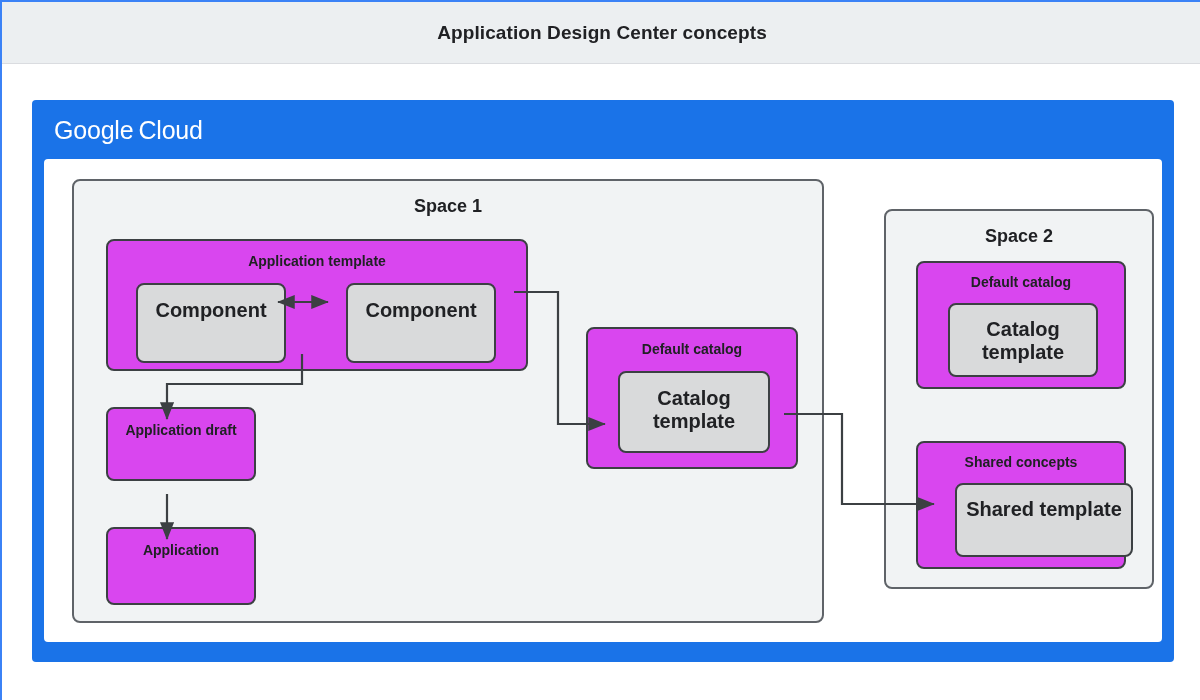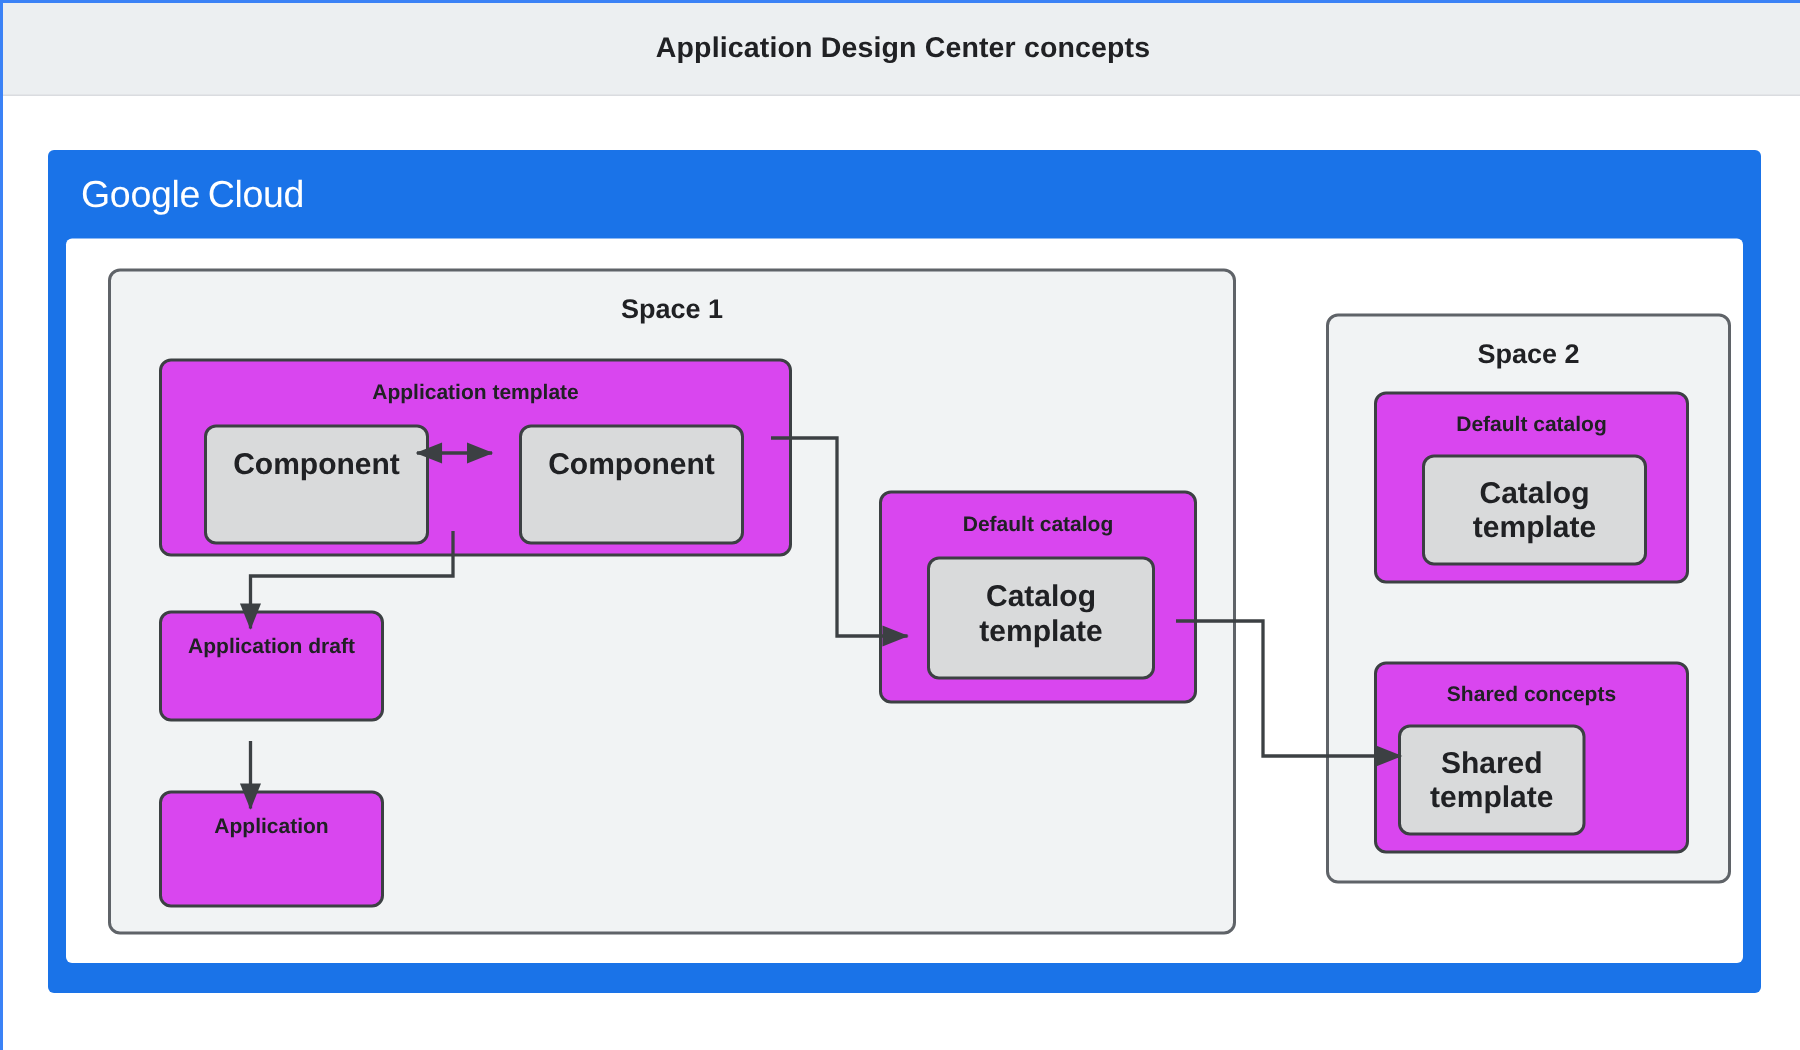--- a/index.html
+++ b/index.html
@@ -170,21 +170,21 @@
   #catalog-template-1 > .gray-title { top: 14px; }
 
   
   #default-catalog-2 { left: 30px; top: 50px;  width: 210px; height: 128px; }
   #default-catalog-2 > .blue-title { top: 11px; }
   #catalog-template-2 { left: 30px; top: 40px; width: 150px; height: 74px; }
   #catalog-template-2 > .gray-title { top: 13px; }
 
   #shared-catalog { left: 30px; top: 230px; width: 210px; height: 128px; }
   #shared-catalog > .blue-title { top: 11px; }
-  #shared-template { left: 14px; top: 40px; width: 125px; height: 74px; padding-left: 18px; }
+  #shared-template { left: 37px; top: 40px; width: 178px; height: 74px; padding-left: 18px; }
   #shared-template > .gray-title { top: 13px; }
 
   
   #connectors {
     position: absolute;
     left: 0;
     top: 0;
     width: 1200px;
     height: 638px;
     pointer-events: none;

